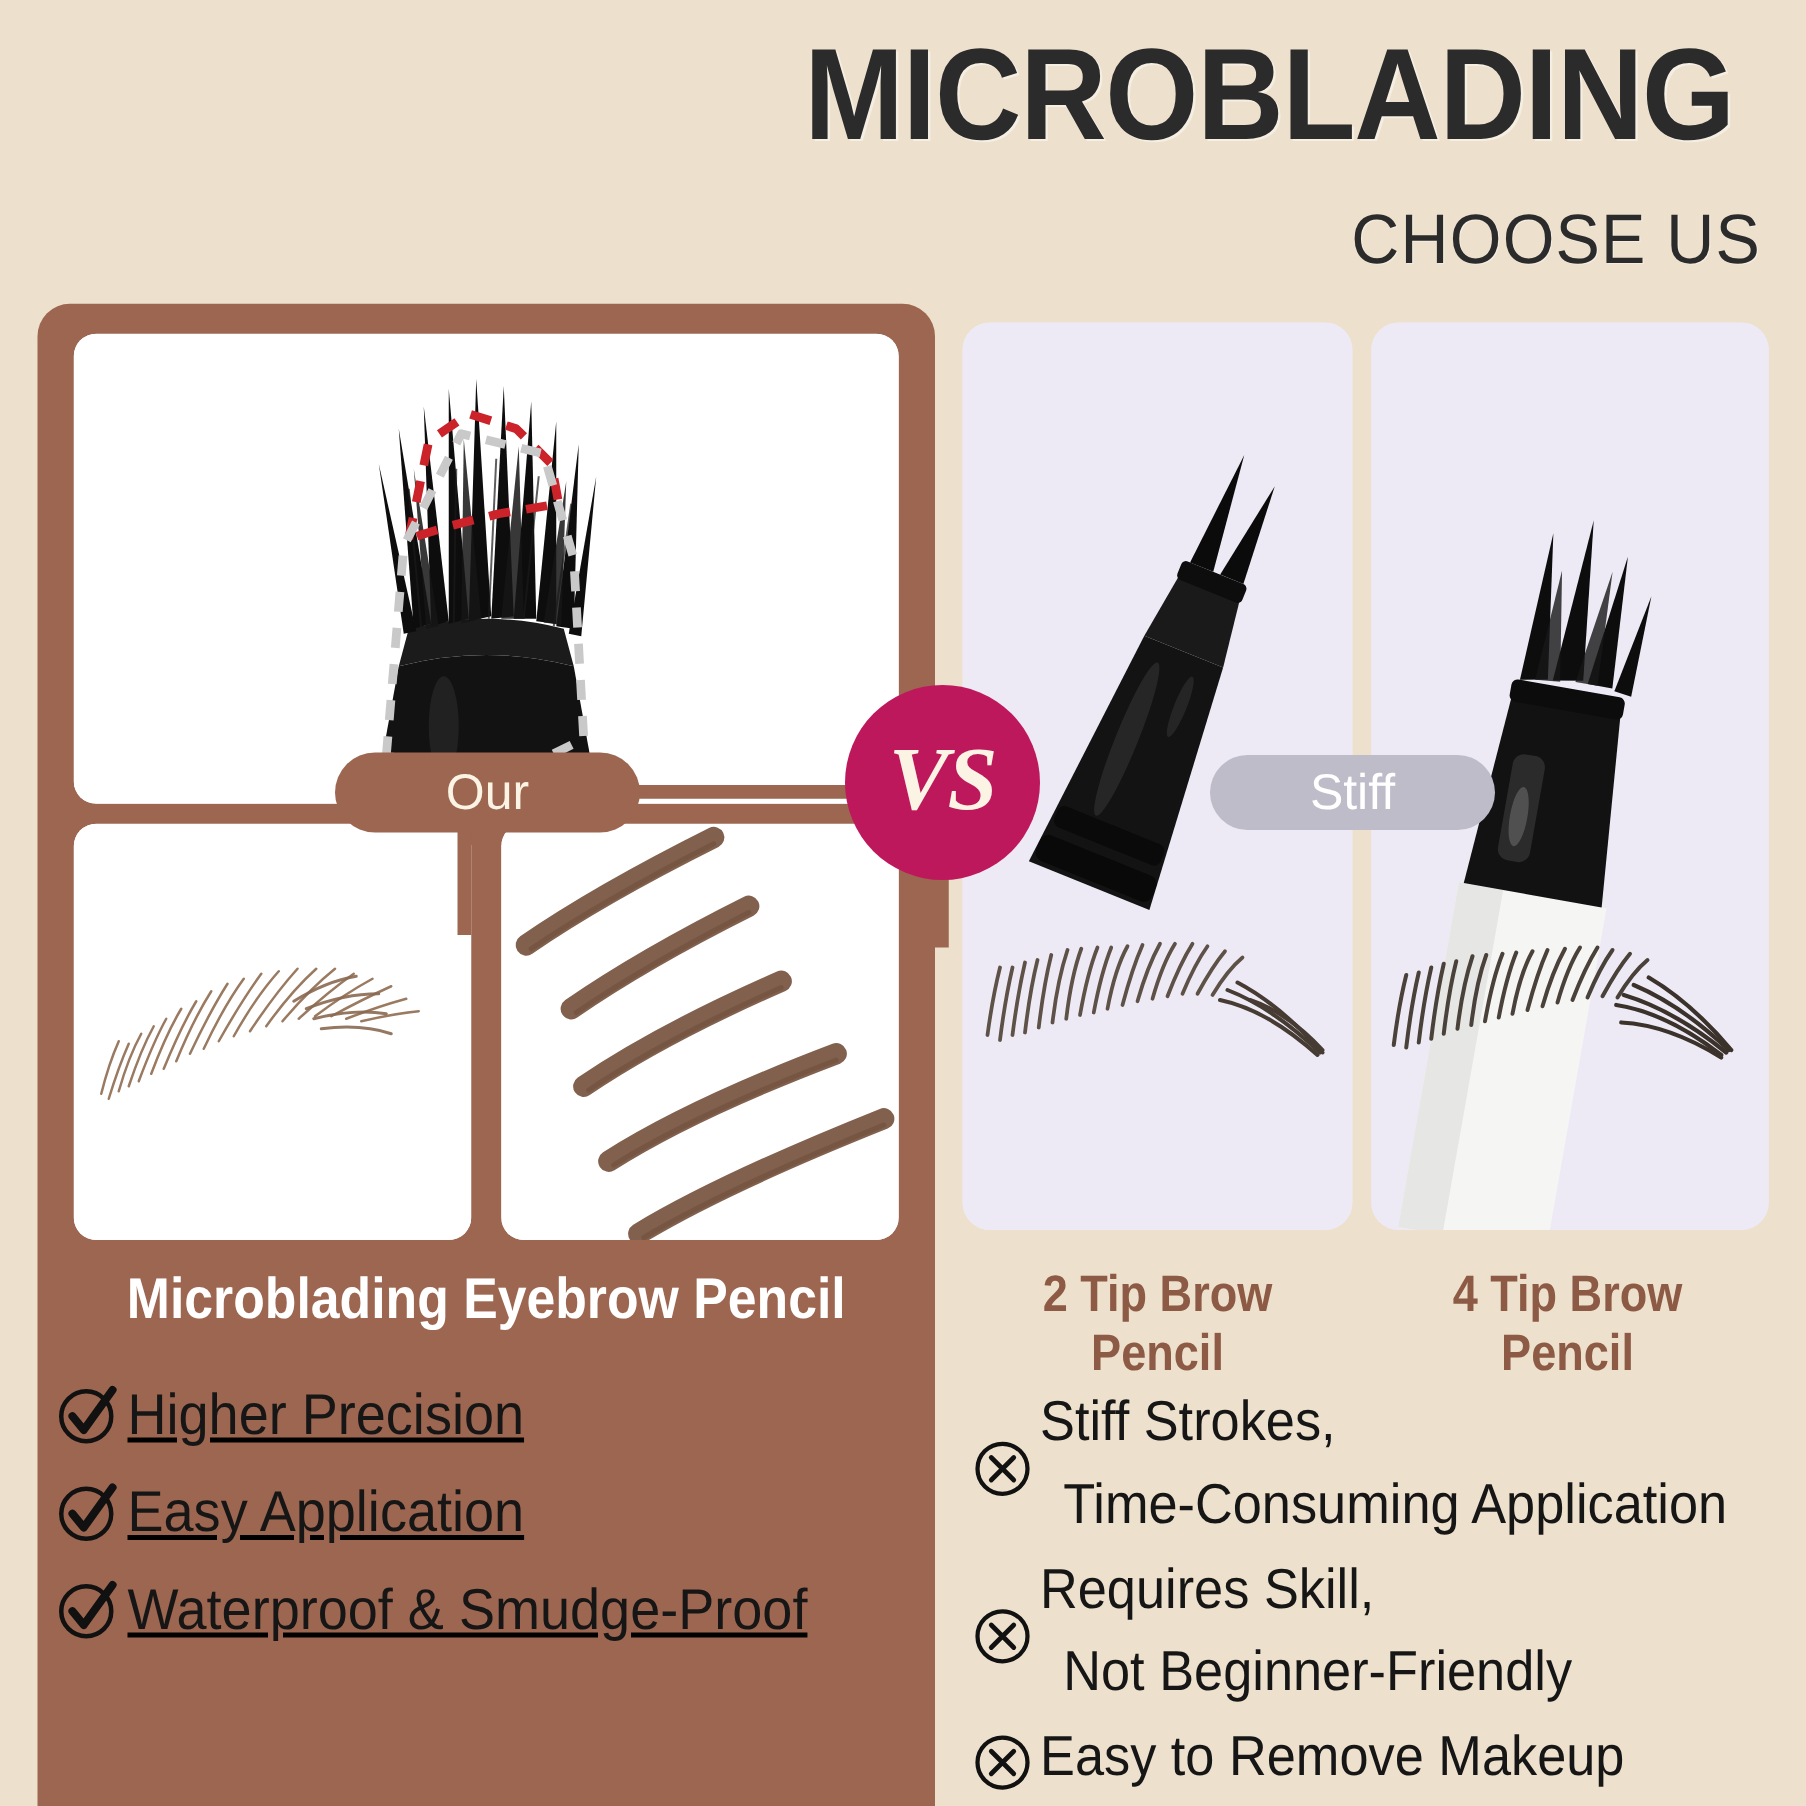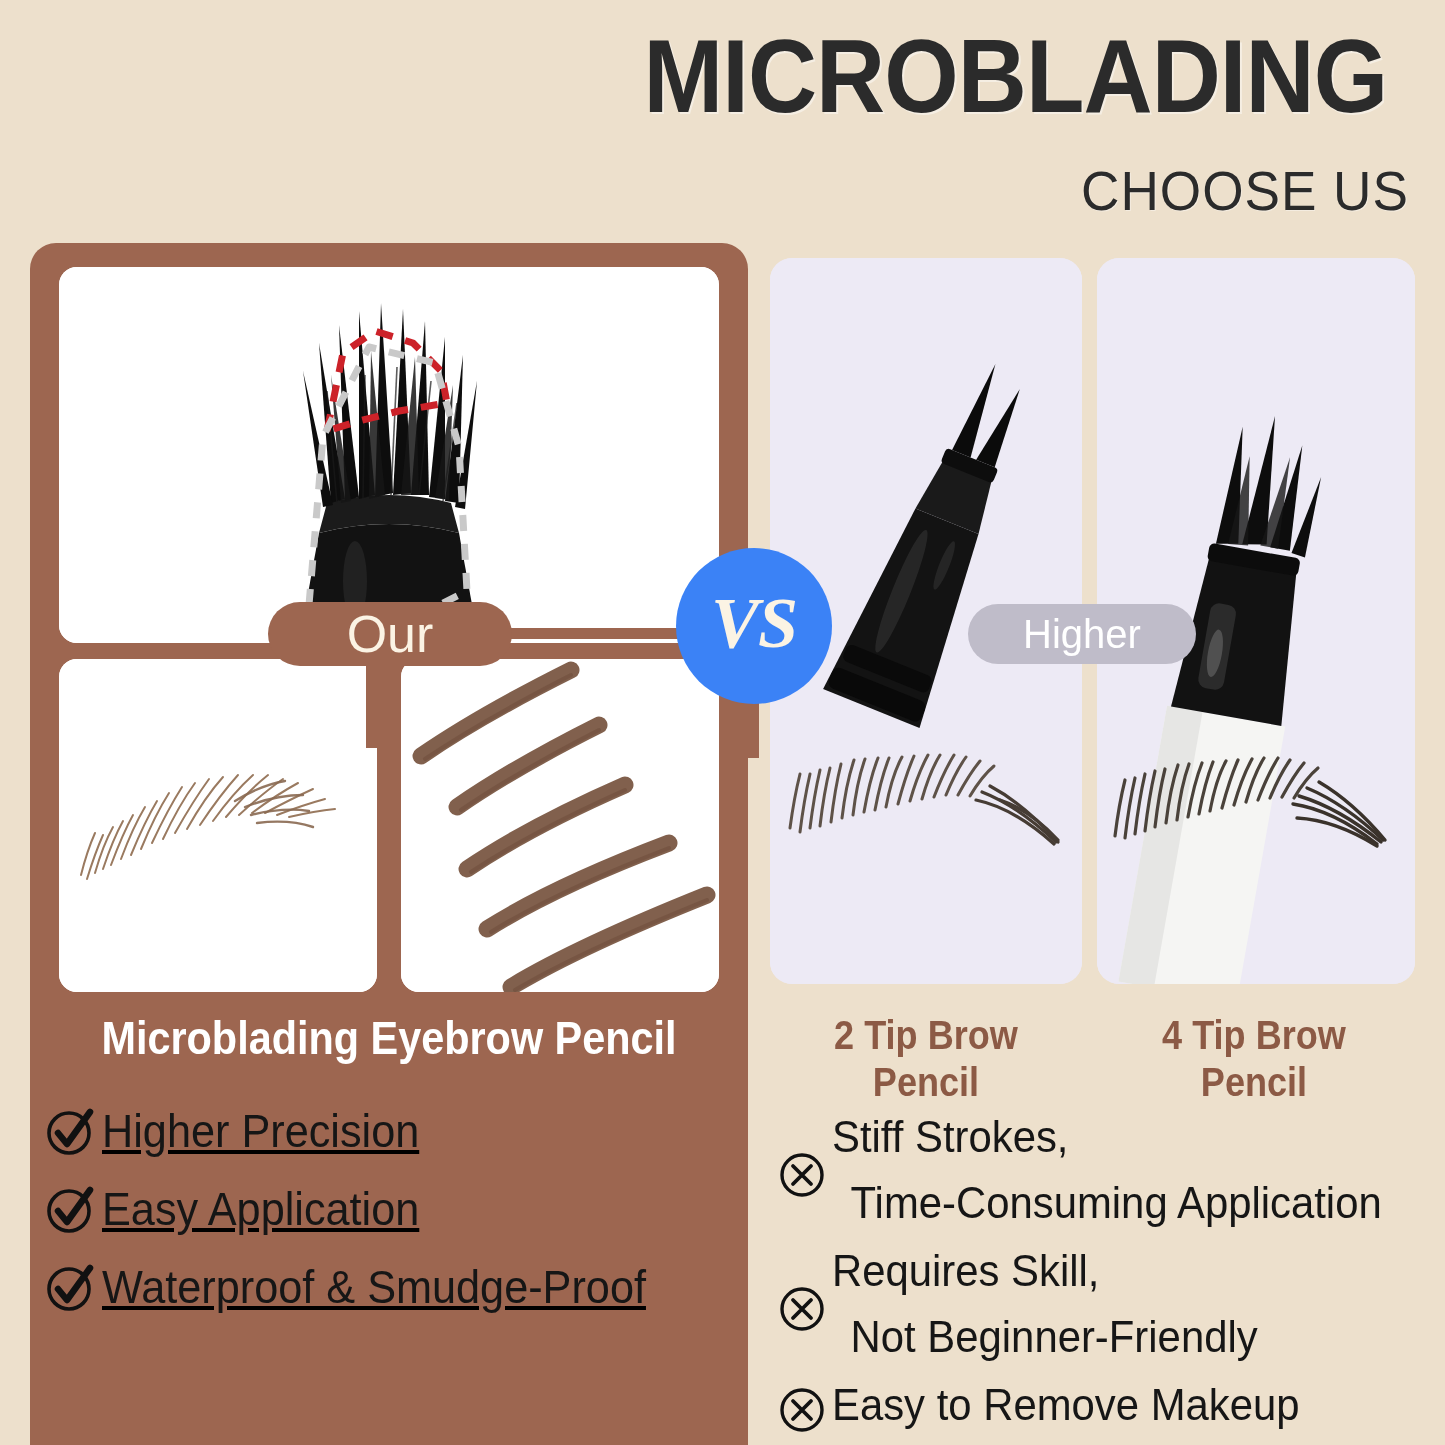--- a/index.html
+++ b/index.html
@@ -107,21 +107,21 @@
     position: absolute;
     left: 748px; top: 628px;
     width: 11px; height: 130px;
     background: #9D6650;
   }
   .vs-badge {
     position: absolute;
     left: 676px; top: 548px;
     width: 156px; height: 156px;
     border-radius: 50%;
-    background: #3b82f6;
+    background: #be185d;
     display: flex;
     align-items: center;
     justify-content: center;
     z-index: 6;
   }
   .vs-badge span {
     font-family: "Liberation Serif", "DejaVu Serif", serif;
     font-style: italic;
     font-weight: 700;
     font-size: 72px;
@@ -139,21 +139,21 @@
     align-items: center;
     justify-content: center;
     z-index: 5;
   }
   .pill-our {
     left: 268px; top: 602px;
     width: 244px; height: 64px;
     background: #9D6650;
   }
   .pill-our span {
-    font-size: 52px;
+    font-size: 40px;
     color: #FBF3E4;
     font-family: "Liberation Sans", sans-serif;
   }
   .pill-others {
     left: 968px; top: 604px;
     width: 228px; height: 60px;
     background: #BFBCC9;
   }
   .pill-others span {
     font-size: 40px;
@@ -465,21 +465,21 @@
   <div class="vs-line-v"></div>
   <div class="vs-line-v2"></div>
   <div class="vs-badge">
     <span>VS</span>
   </div>
 
   <div class="pill pill-our">
     <span>Our</span>
   </div>
   <div class="pill pill-others">
-    <span>Higher</span>
+    <span>Stiff</span>
   </div>
 
   <div class="our-name">Microblading Eyebrow Pencil</div>
   <div class="other-name other-name-1">2 Tip Brow Pencil</div>
   <div class="other-name other-name-2">4 Tip Brow Pencil</div>
 
   <div class="pros">
 
     <div class="pro-row">
       <svg class="ck" viewBox="0 0 52 52">

